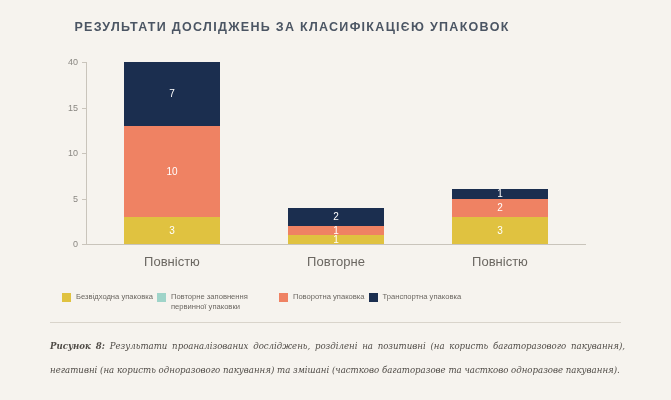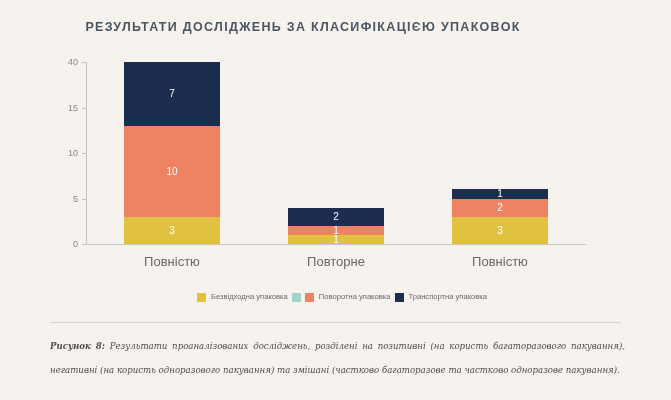--- a/index.html
+++ b/index.html
@@ -23,21 +23,20 @@
   .chart-title {
     position: absolute;
     top: 20px;
     left: 0;
     width: 584px;
     text-align: center;
     font-size: 12.5px;
     letter-spacing: 1.3px;
     font-weight: bold;
     color: #4b5563;
-    padding-left: 11px;
   }
   .plot-area {
     position: absolute;
     left: 86px;
     top: 62px;
     width: 500px;
     height: 182px;
   }
   .axis-line-y {
     position: absolute;
@@ -96,21 +95,21 @@
     color: #6b6761;
     line-height: 12px;
   }
   .legend {
     position: absolute;
     left: 62px;
     top: 292px;
     width: 560px;
     display: flex;
     align-items: flex-start;
-    justify-content: center;
+    justify-content: flex-start;
     gap: 4px;
   }
   .legend-item {
     display: flex;
     align-items: flex-start;
     gap: 5px;
   }
   .legend-swatch {
     width: 9px;
     height: 9px;
@@ -209,20 +208,21 @@
       </div>
   </div>
 
   <div class="legend" id="legend">
       <div class="legend-item">
         <span class="legend-swatch" style="background: rgb(224, 194, 64);"></span>
         <span class="legend-text">Безвідходна упаковка</span>
       </div>
       <div class="legend-item">
         <span class="legend-swatch" style="background: rgb(159, 212, 201);"></span>
+        <span class="legend-text">Повторне заповнення первинної упаковки</span>
       </div>
       <div class="legend-item">
         <span class="legend-swatch" style="background: rgb(239, 130, 99);"></span>
         <span class="legend-text">Поворотна упаковка</span>
       </div>
       <div class="legend-item">
         <span class="legend-swatch" style="background: rgb(27, 46, 79);"></span>
         <span class="legend-text">Транспортна упаковка</span>
       </div>
     </div>

